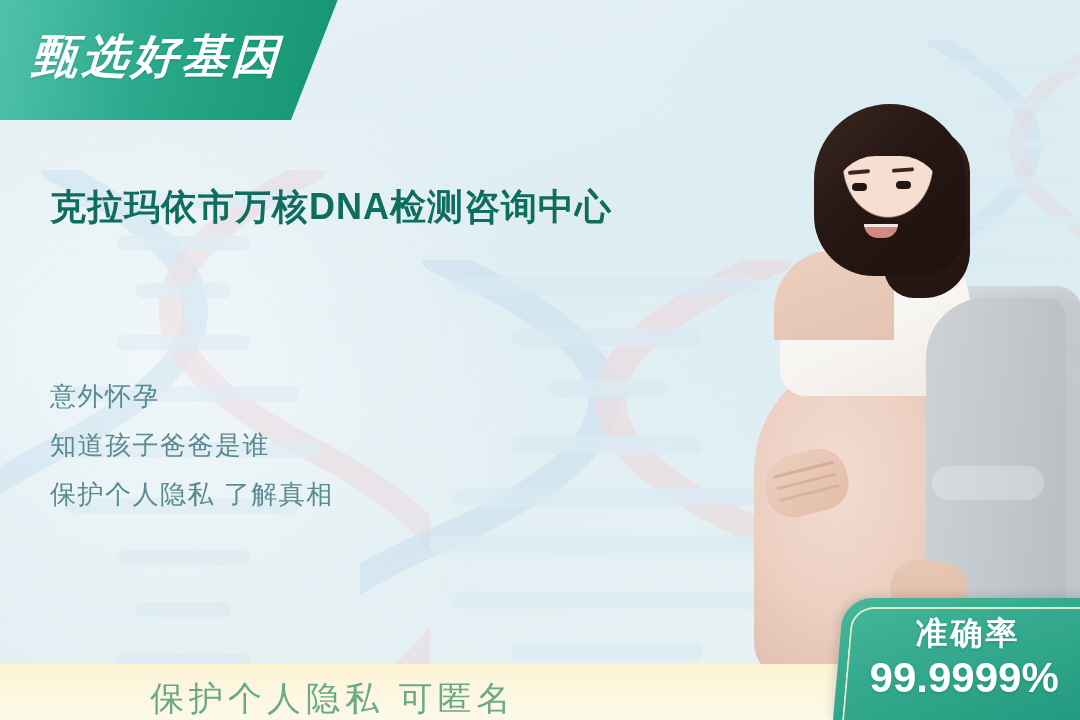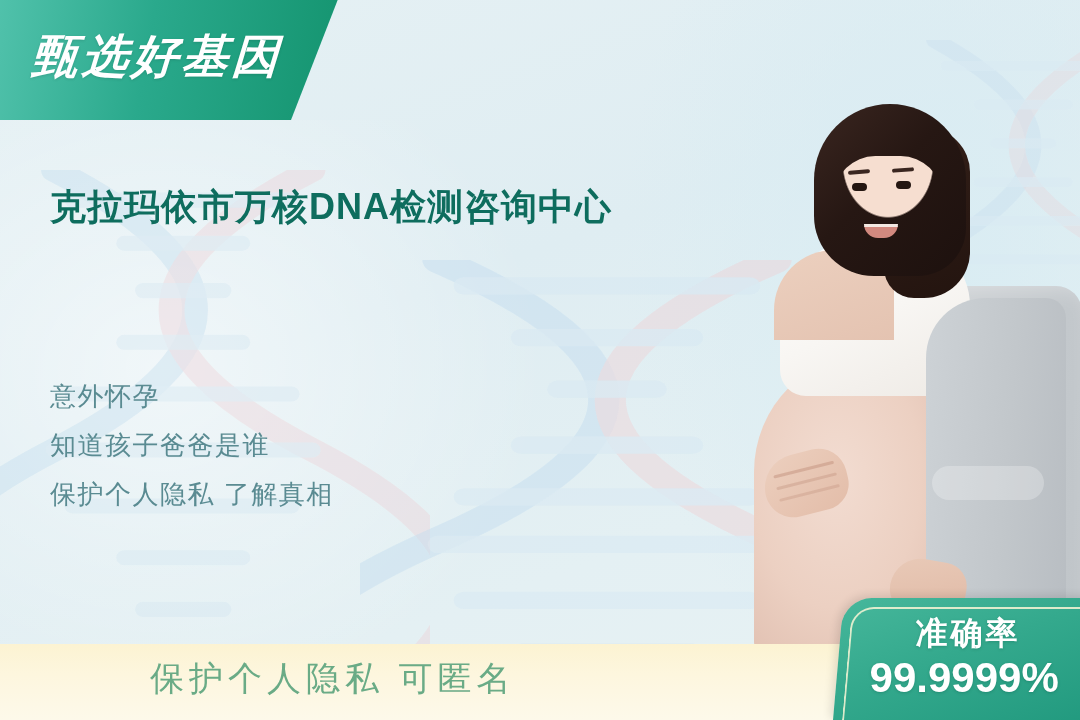--- a/index.html
+++ b/index.html
@@ -282,21 +282,21 @@
     top: 56px;
     font-size: 42px;
     font-weight: 700;
     letter-spacing: 0px;
   }
 
   
   .privacy-bar {
     position: absolute;
     left: 0; bottom: 0;
-    width: 1080px; height: 76px;
+    width: 1080px; height: 56px;
     background: linear-gradient(180deg, #fcf3d2 0%, #fdf6de 40%, #fdf9ea 100%);
     z-index: 4;
   }
   .privacy-text {
     position: absolute;
     left: 150px; top: 12px;
     color: #6aab86;
     font-size: 34px;
     letter-spacing: 5px;
     font-weight: 400;

